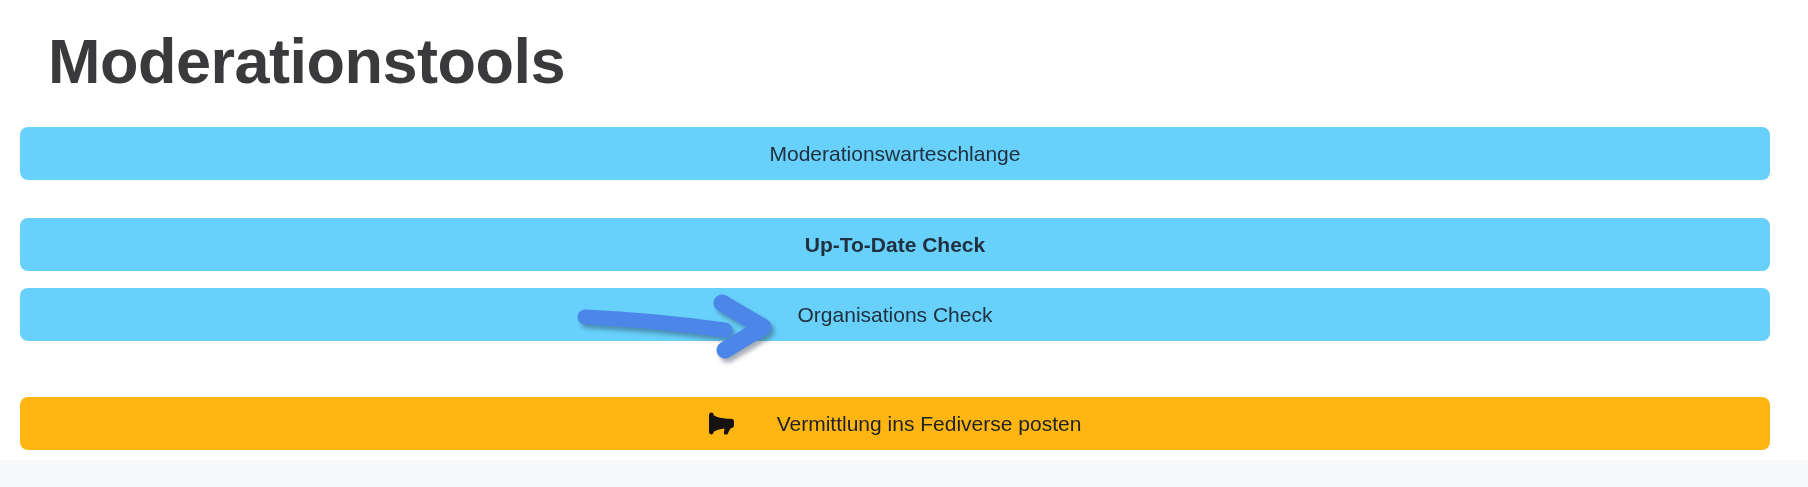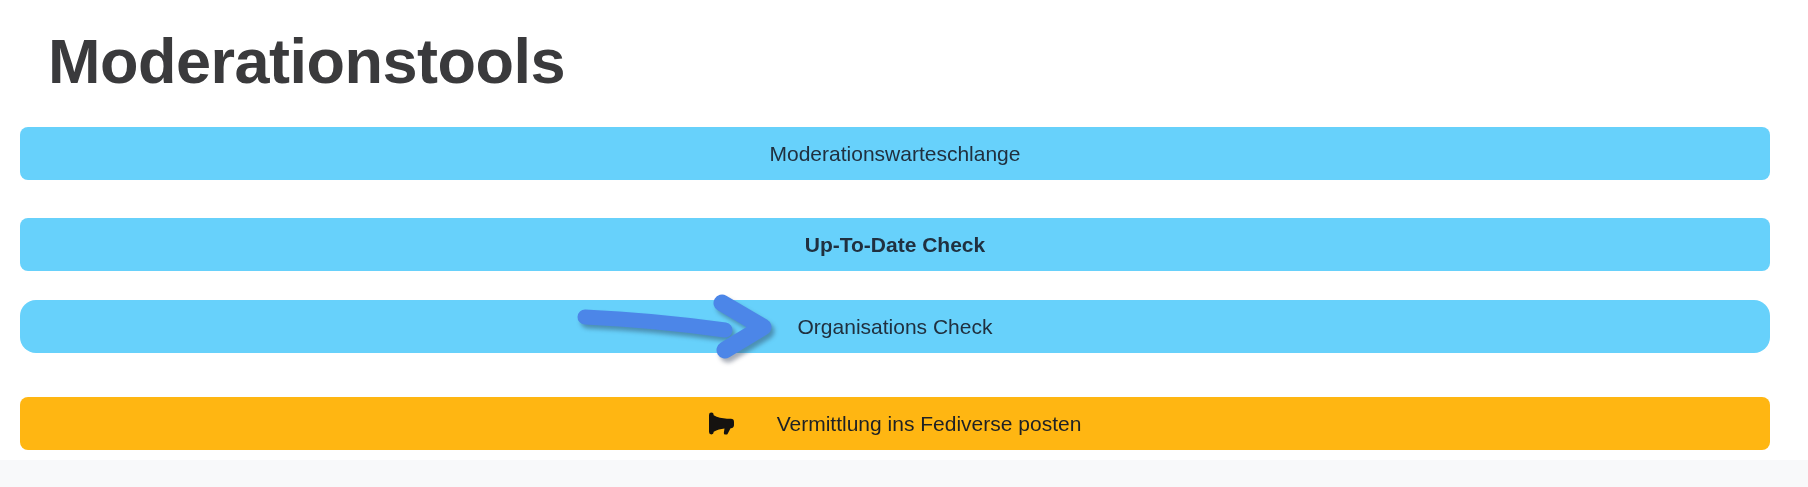--- a/index.html
+++ b/index.html
@@ -46,21 +46,21 @@
     background: #67d1fb;
     color: #20303f;
   }
   .tool-button.warning {
     background: #ffb612;
     color: #1e2125;
     gap: 40px;
   }
   .btn-1 { top: 127px; }
   .btn-2 { top: 218px; font-weight: bold; }
-  .btn-3 { top: 300px; border-radius: 16px; }
+  .btn-3 { top: 288px; }
   .btn-4 { top: 397px; }
   .megaphone {
     width: 25px;
     height: 25px;
     margin-right: 3px;
     display: inline-flex;
     align-items: center;
     justify-content: center;
     color: #151210;
   }

